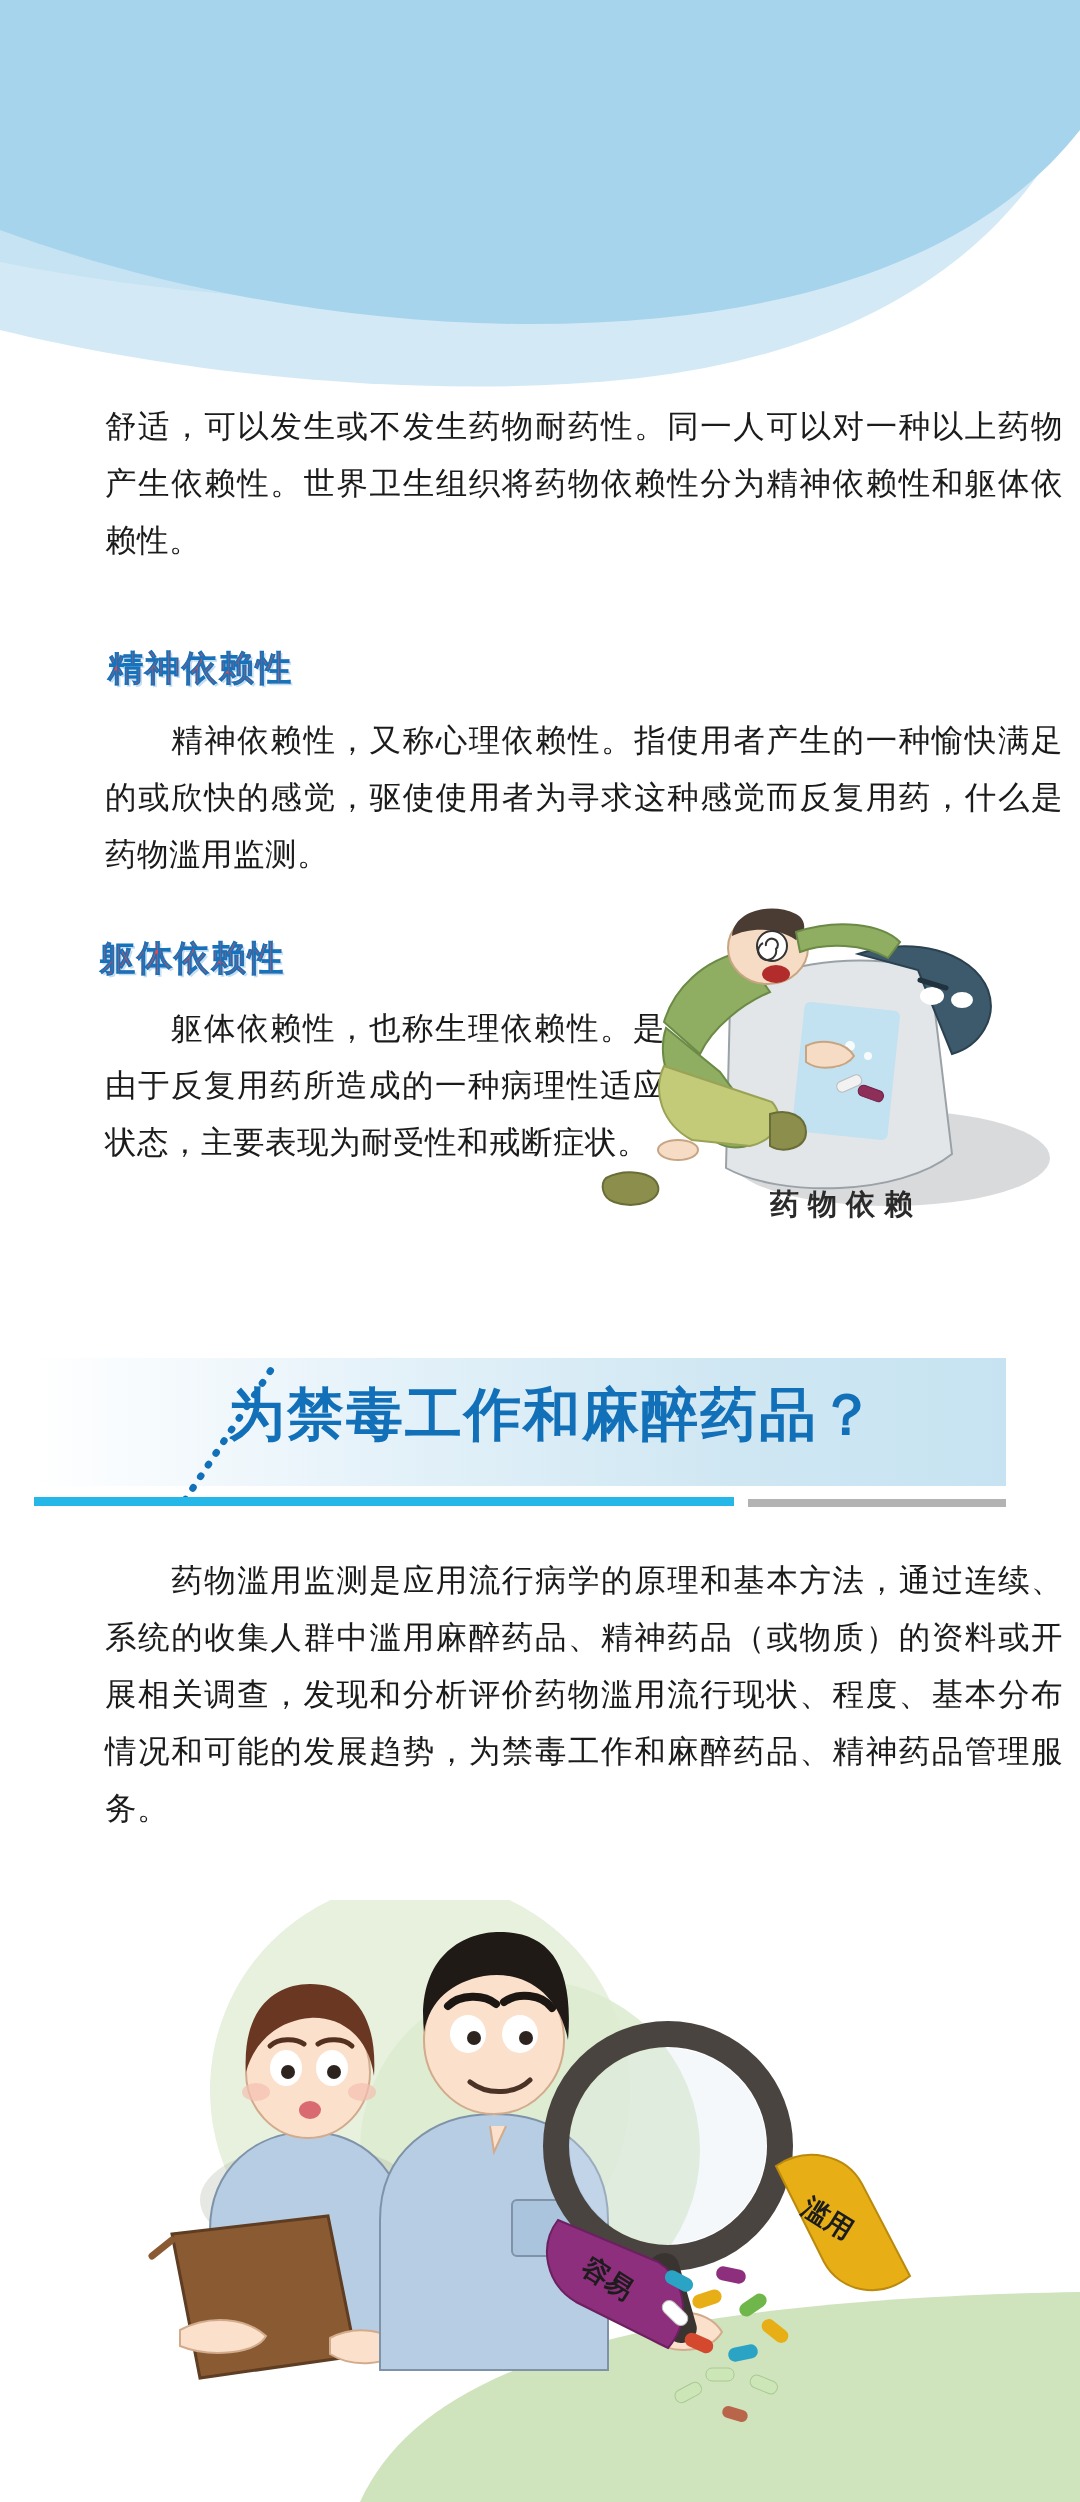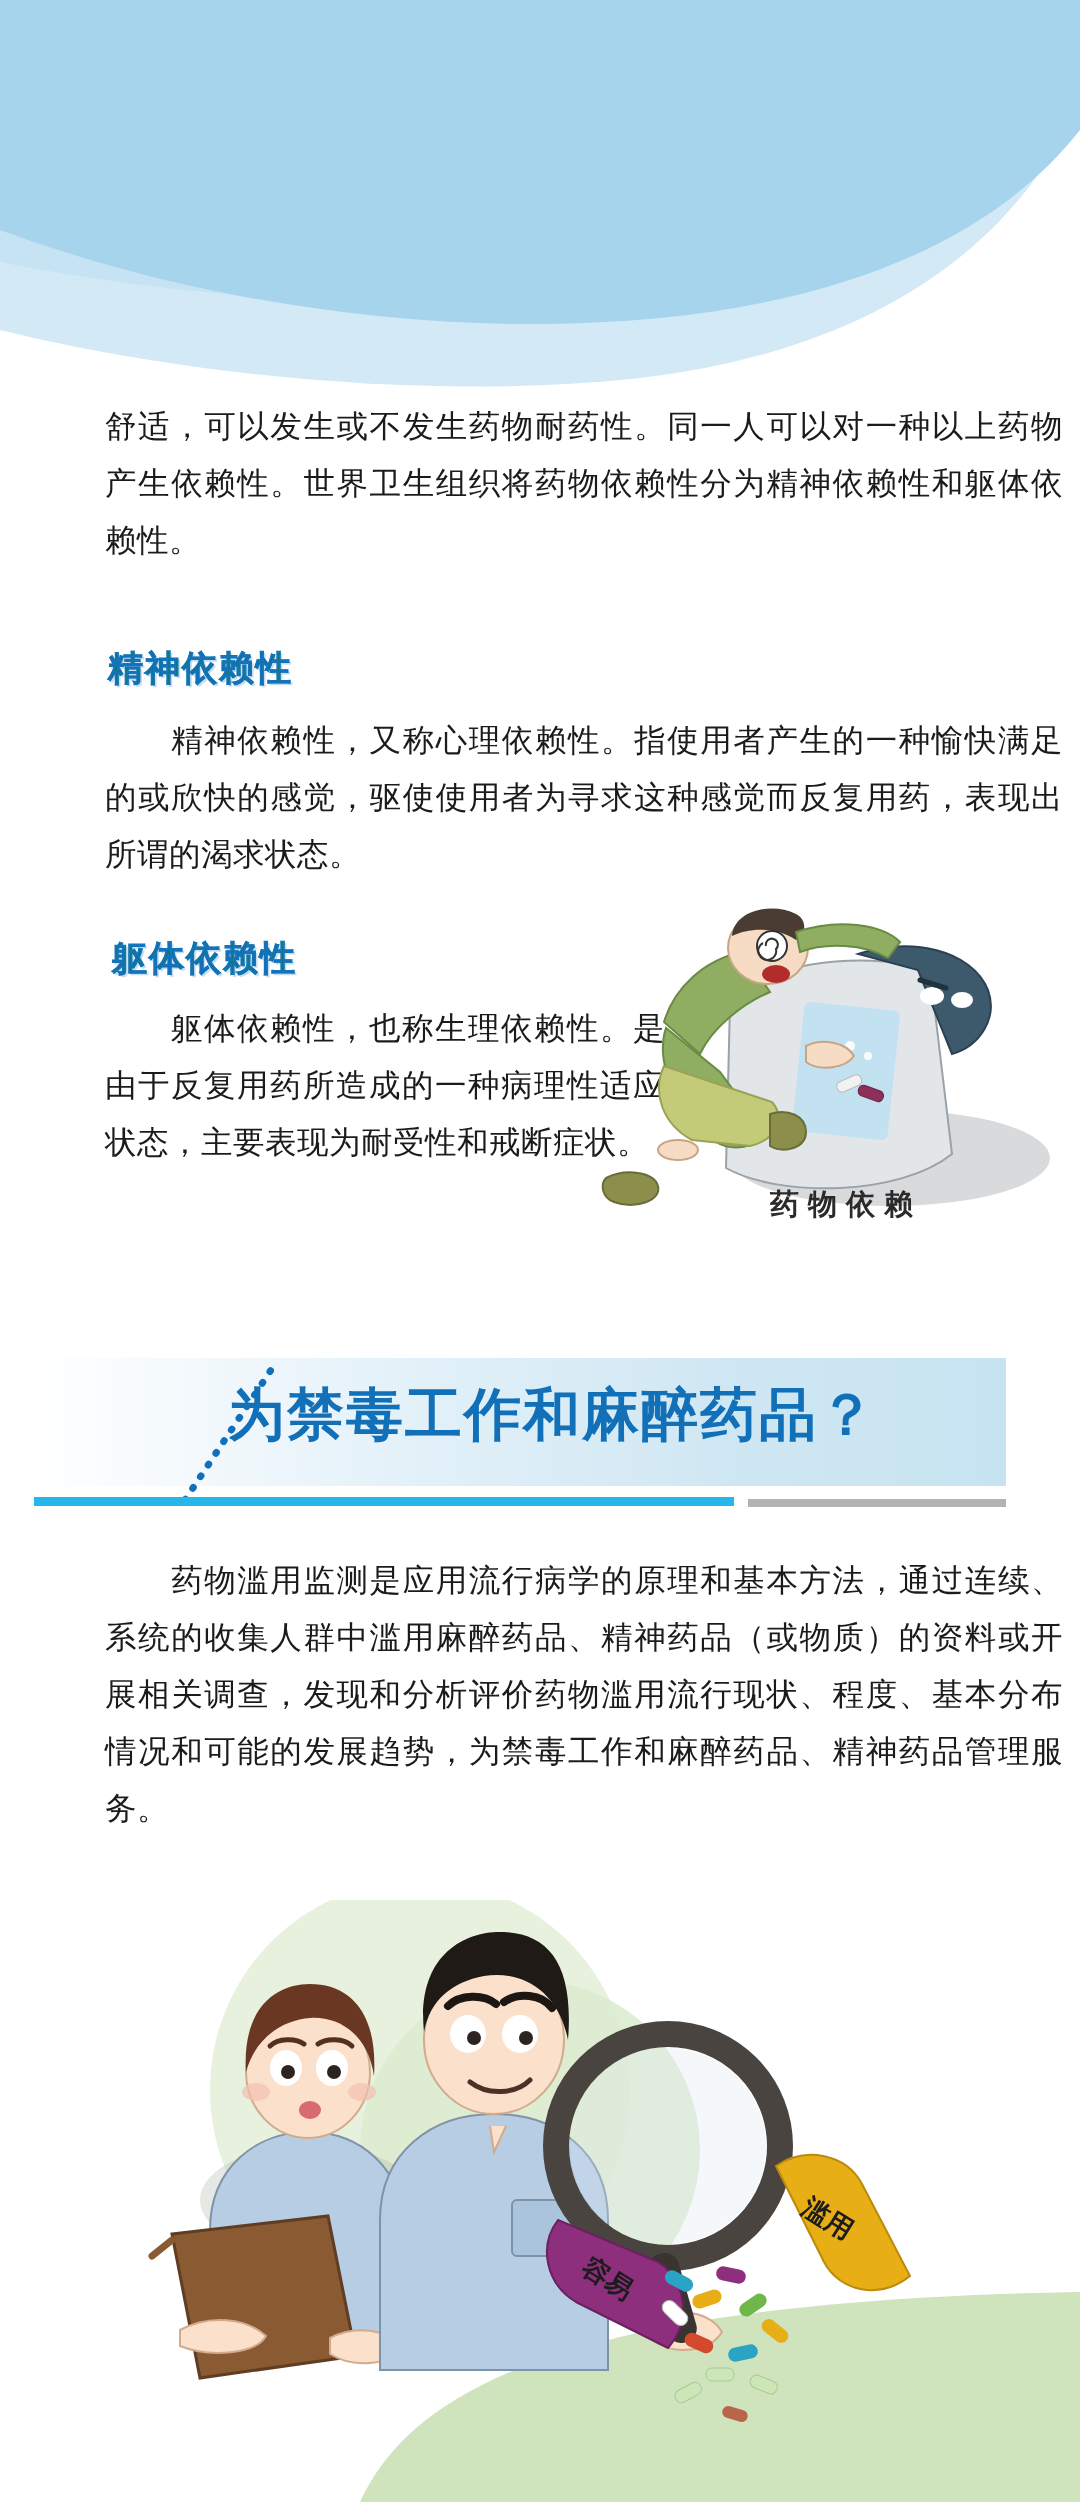--- a/index.html
+++ b/index.html
@@ -31,30 +31,30 @@
   }
 
   #intro-paragraph{left:72px;top:398px;width:958px;}
   #mental-paragraph{left:72px;top:712px;width:958px;}
   #physical-paragraph{left:72px;top:1000px;width:560px;}
   #monitor-paragraph{left:72px;top:1552px;width:958px;}
 
   
   .sub-heading{
     position:absolute;
-    color:#0f766e;
+    color:#ef4444;
     font-size:35px;
     font-weight:bold;
     letter-spacing:2px;
     font-family:"DejaVu Sans","Liberation Sans",sans-serif;
     text-shadow:2px 2px 0 rgba(150,195,230,.55);
     -webkit-text-stroke:0.7px #1473bd;
   }
   #heading-mental{left:108px;top:645px;}
-  #heading-physical{left:112px;top:935px;}
+  #heading-physical{left:100px;top:935px;}
 
   
   .section-band{
     position:absolute;left:34px;top:1358px;width:972px;height:128px;
     background:linear-gradient(90deg,#ffffff 0%,#e3f1f9 38%,#cfe7f3 72%,#c7e3f1 100%);
   }
   .section-number{
     position:absolute;left:44px;top:1368px;
     font-size:104px;line-height:104px;font-weight:400;
     color:transparent;
@@ -94,21 +94,21 @@
       <path d="M0,0 L1080,0 L1080,60 C980,170 800,268 560,293 C360,314 150,292 0,262 Z" fill="#a6d4ec"></path>
       <path d="M0,0 L1080,0 L1080,100 C1020,240 880,350 640,378 C420,402 170,372 0,330 Z" fill="#cbe5f4" opacity="0.85"></path>
       <path d="M0,230 C190,300 430,340 660,318 C860,298 1000,232 1080,130 L1080,0 L0,0 Z" fill="#a6d4ec"></path>
     </svg>
   </div>
 
   <div class="body-text" id="intro-paragraph">舒适，可以发生或不发生药物耐药性。同一人可以对一种以上药物产生依赖性。世界卫生组织将药物依赖性分为精神依赖性和躯体依赖性。</div>
 
   <div class="sub-heading" id="heading-mental">精神依赖性</div>
 
-  <div class="body-text" id="mental-paragraph">　　精神依赖性，又称心理依赖性。指使用者产生的一种愉快满足的或欣快的感觉，驱使使用者为寻求这种感觉而反复用药，表现出所谓的渴求状态。</div>
+  <div class="body-text" id="mental-paragraph">　　精神依赖性，又称心理依赖性。指使用者产生的一种愉快满足的或欣快的感觉，驱使使用者为寻求这种感觉而反复用药，什么是药物滥用监测。</div>
 
   <div class="sub-heading" id="heading-physical">躯体依赖性</div>
 
   <div class="body-text" id="physical-paragraph">　　躯体依赖性，也称生理依赖性。是由于反复用药所造成的一种病理性适应状态，主要表现为耐受性和戒断症状。</div>
 
   <div class="illus-dependence">
     <svg width="450" height="360" viewBox="0 0 450 360" xmlns="http://www.w3.org/2000/svg">
 
       <ellipse cx="290" cy="262" rx="160" ry="48" fill="#b9bcbf" opacity="0.55"></ellipse>
 

